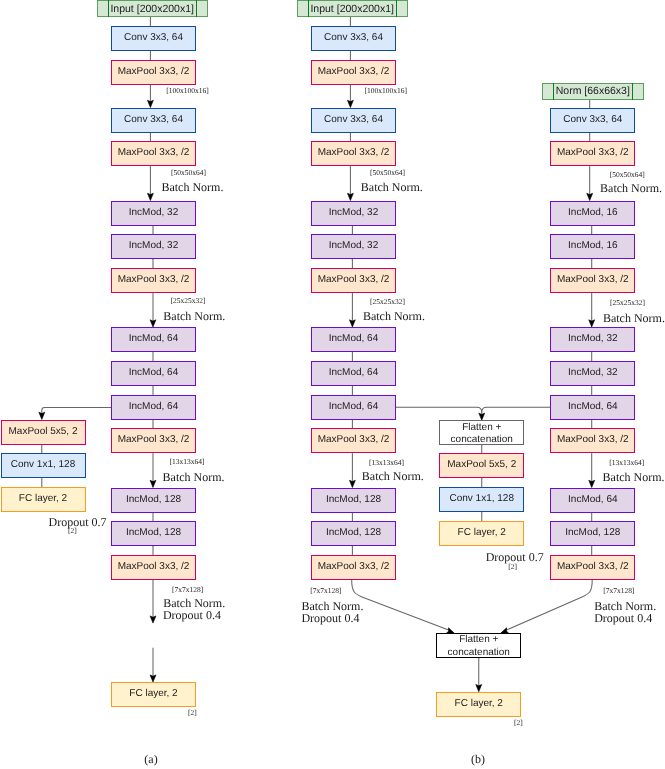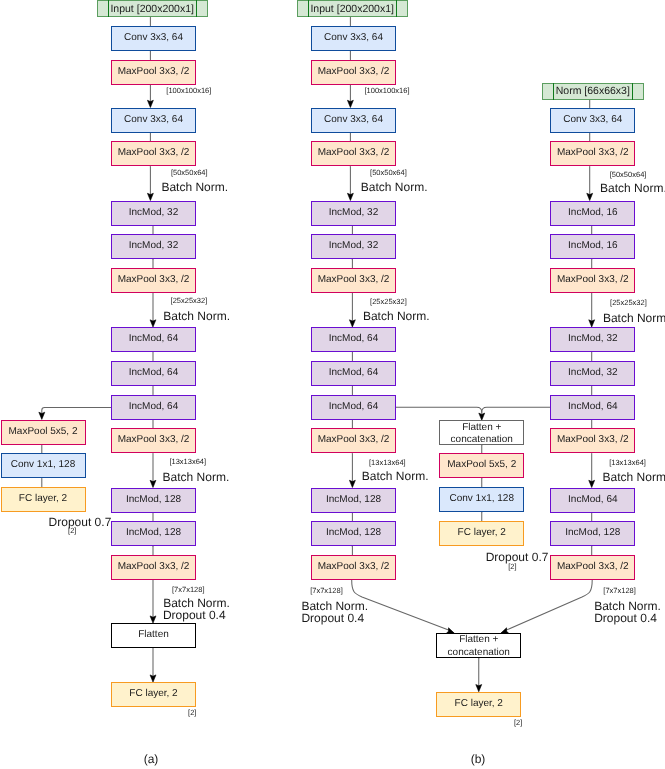--- a/index.html
+++ b/index.html
@@ -7,21 +7,21 @@
   body{width:665px;height:769px;position:relative;overflow:hidden;
        font-family:"Liberation Sans",sans-serif;
        -webkit-font-smoothing:antialiased;text-rendering:geometricPrecision;}
   #stage{position:absolute;left:0;top:0;width:665px;height:769px;opacity:0.999;}
   .node{position:absolute;box-sizing:border-box;display:flex;align-items:center;
         filter:opacity(99.9%);justify-content:center;text-align:center;line-height:12.8px;
         font-size:10px;color:#1a1a1a;white-space:pre-line;}
   .proc{position:absolute;box-sizing:border-box;}
   .node.two{padding-top:3px;}
   .proc{filter:opacity(99.9%);}
-  .lbl{filter:opacity(99.9%);}
+  .lbl{filter:opacity(99.9%);font-family:Liberation Serif, serif;}
   .proc .inner{position:absolute;top:-1px;bottom:-1px;box-sizing:border-box;
         display:flex;align-items:center;justify-content:center;
         font-size:10.5px;color:#1a1a1a;}
   .lbl{position:absolute;color:#1a1a1a;white-space:nowrap;font-size:12px;
        line-height:1.18;}
   .lbl.tiny{font-size:7.5px;}
   .lbl.c{transform:translateX(-50%);}
   svg.edges{position:absolute;left:0;top:0;width:665px;height:769px;
             pointer-events:none;}
 </style>
@@ -112,21 +112,20 @@
     <div class="node" style="left: 111px; top: 200.5px; width: 85px; height: 25px; background: rgb(225, 213, 231); border: 1px solid rgb(106, 13, 209);">IncMod, 32</div>
     <div class="node" style="left: 111px; top: 234.3px; width: 85px; height: 25px; background: rgb(225, 213, 231); border: 1px solid rgb(106, 13, 209);">IncMod, 32</div>
     <div class="node" style="left: 111px; top: 268.1px; width: 85px; height: 25px; background: rgb(255, 230, 204); border: 1px solid rgb(209, 0, 94);">MaxPool 3x3, /2</div>
     <div class="node" style="left: 111px; top: 327px; width: 85px; height: 25px; background: rgb(225, 213, 231); border: 1px solid rgb(106, 13, 209);">IncMod, 64</div>
     <div class="node" style="left: 111px; top: 360.8px; width: 85px; height: 25px; background: rgb(225, 213, 231); border: 1px solid rgb(106, 13, 209);">IncMod, 64</div>
     <div class="node" style="left: 111px; top: 394.6px; width: 85px; height: 25px; background: rgb(225, 213, 231); border: 1px solid rgb(106, 13, 209);">IncMod, 64</div>
     <div class="node" style="left: 111px; top: 428.4px; width: 85px; height: 25px; background: rgb(255, 230, 204); border: 1px solid rgb(209, 0, 94);">MaxPool 3x3, /2</div>
     <div class="node" style="left: 111px; top: 487.5px; width: 85px; height: 25px; background: rgb(225, 213, 231); border: 1px solid rgb(106, 13, 209);">IncMod, 128</div>
     <div class="node" style="left: 111px; top: 521.3px; width: 85px; height: 25px; background: rgb(225, 213, 231); border: 1px solid rgb(106, 13, 209);">IncMod, 128</div>
     <div class="node" style="left: 111px; top: 555.1px; width: 85px; height: 25px; background: rgb(255, 230, 204); border: 1px solid rgb(209, 0, 94);">MaxPool 3x3, /2</div>
-    <div class="node" style="left: 111px; top: 623.1px; width: 85px; height: 25px; background: rgb(255, 255, 255); border: 1px solid rgb(0, 0, 0);">Flatten</div>
     <div class="node" style="left: 111px; top: 682.1px; width: 85px; height: 25px; background: rgb(255, 242, 204); border: 1px solid rgb(247, 155, 33);">FC layer, 2</div>
     <div class="node" style="left: 0.5px; top: 419.5px; width: 85px; height: 25px; background: rgb(255, 230, 204); border: 1px solid rgb(209, 0, 94);">MaxPool 5x5, 2</div>
     <div class="node" style="left: 0.5px; top: 453.4px; width: 85px; height: 25px; background: rgb(218, 232, 252); border: 1px solid rgb(15, 76, 156);">Conv 1x1, 128</div>
     <div class="node" style="left: 0.5px; top: 487.3px; width: 85px; height: 25px; background: rgb(255, 242, 204); border: 1px solid rgb(247, 155, 33);">FC layer, 2</div>
     <div class="lbl tiny" style="left: 166.3px; top: 86.6px;">[100x100x16]</div>
     <div class="lbl tiny" style="left: 170.9px; top: 169px;">[50x50x64]</div>
     <div class="lbl" style="left: 161.4px; top: 180px;">Batch Norm.</div>
     <div class="lbl tiny" style="left: 170.6px; top: 297.2px;">[25x25x32]</div>
     <div class="lbl" style="left: 163.3px; top: 309px;">Batch Norm.</div>
     <div class="lbl tiny" style="left: 169.4px; top: 457.6px;">[13x13x64]</div>

